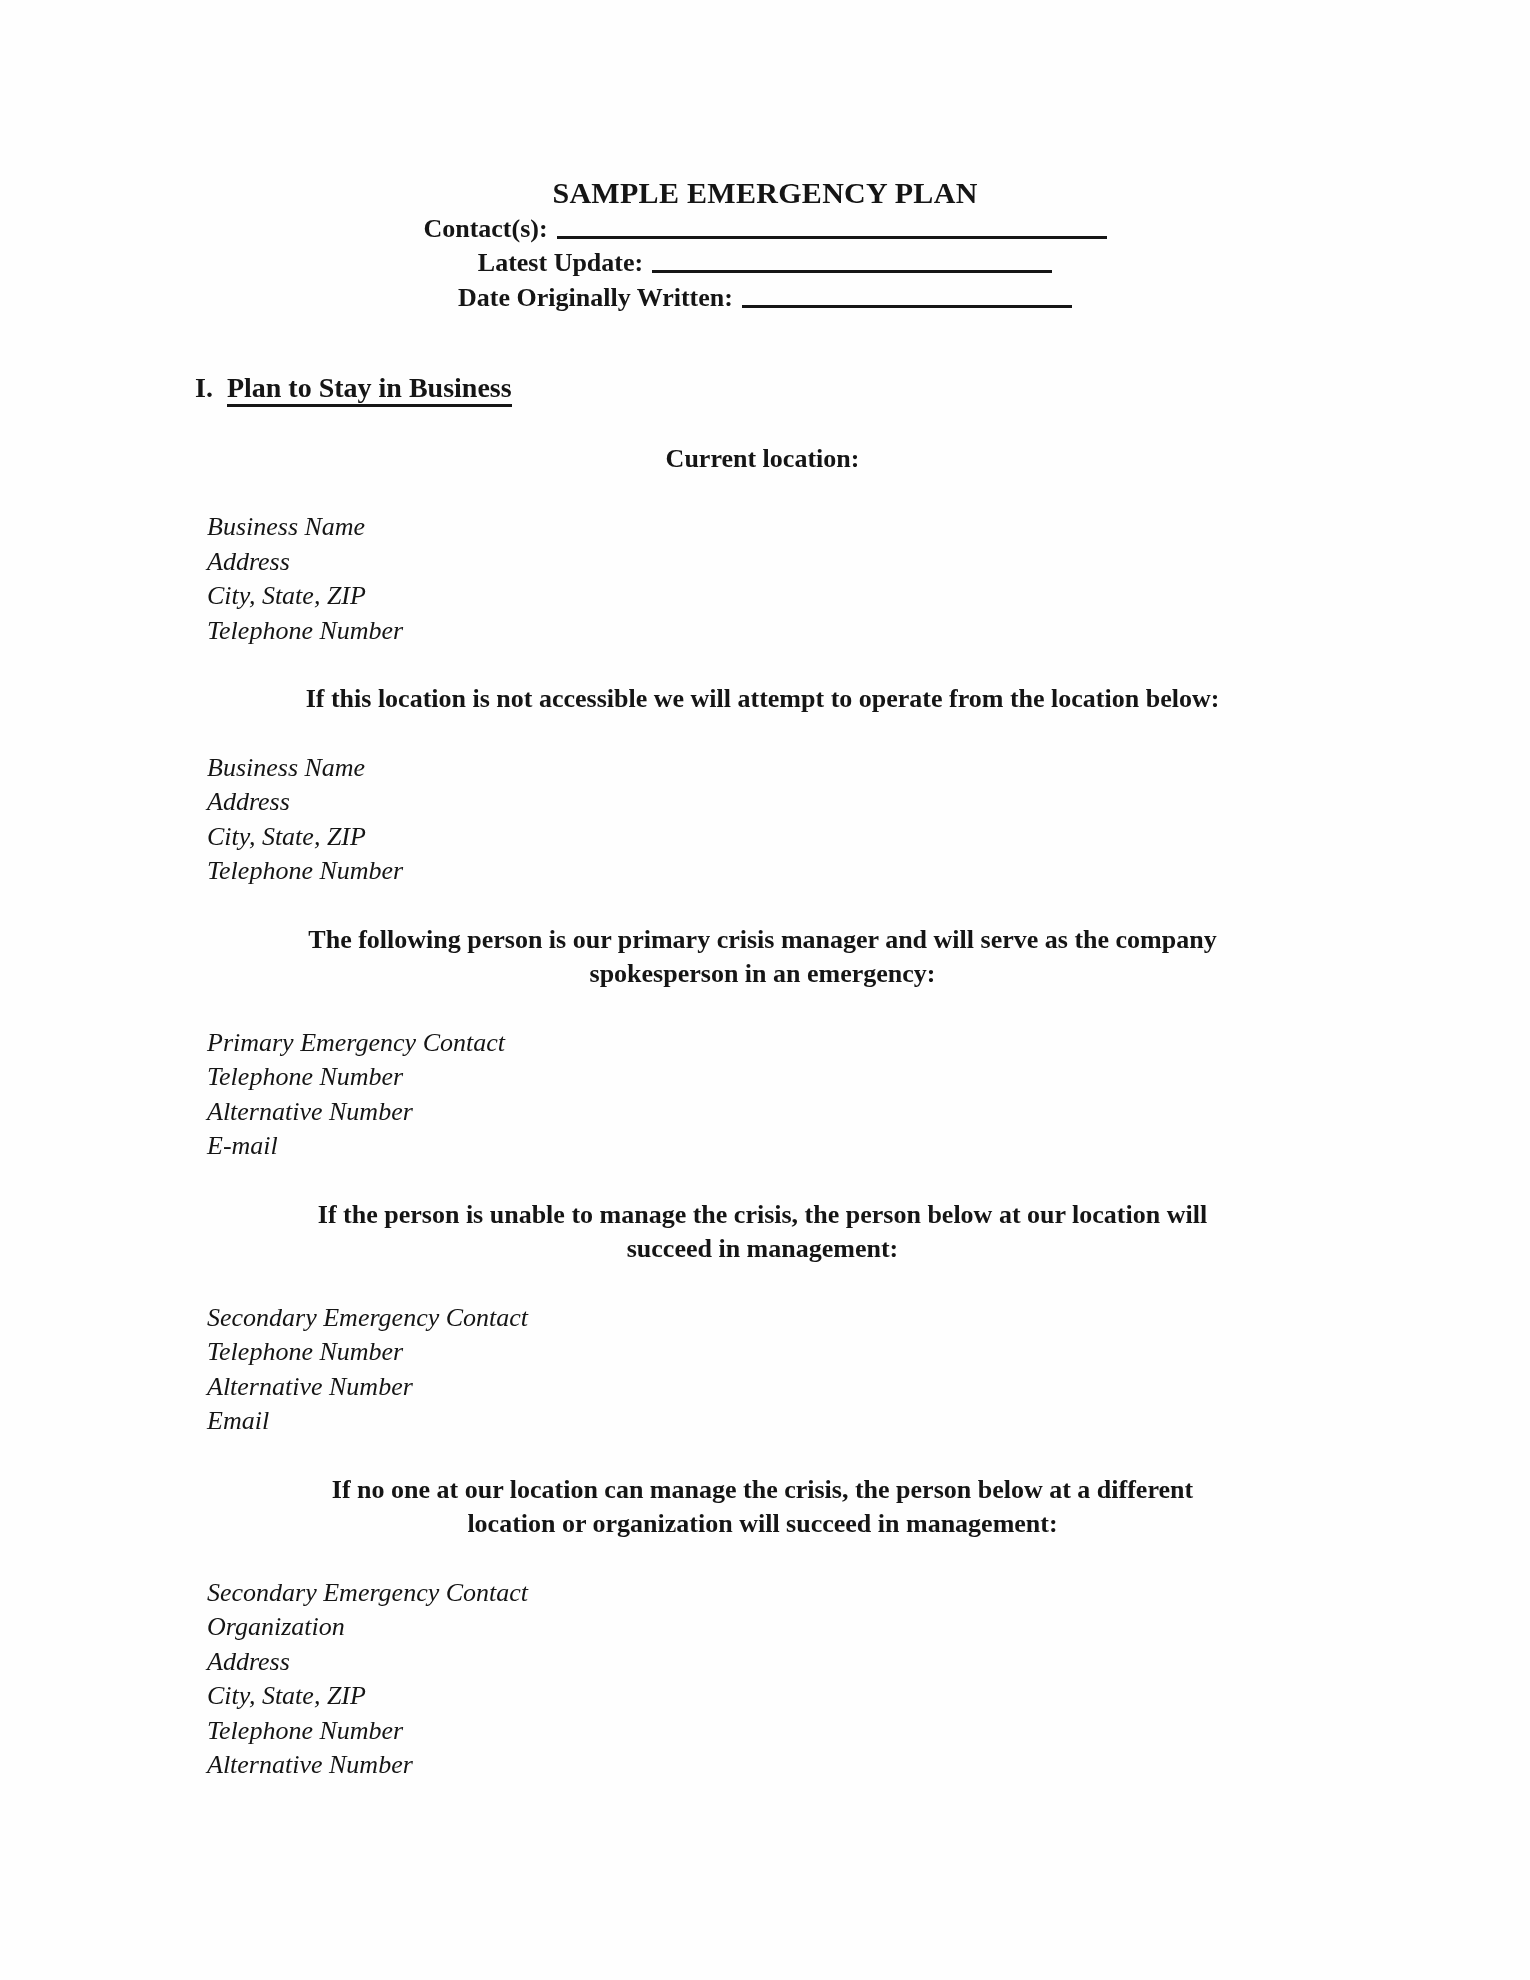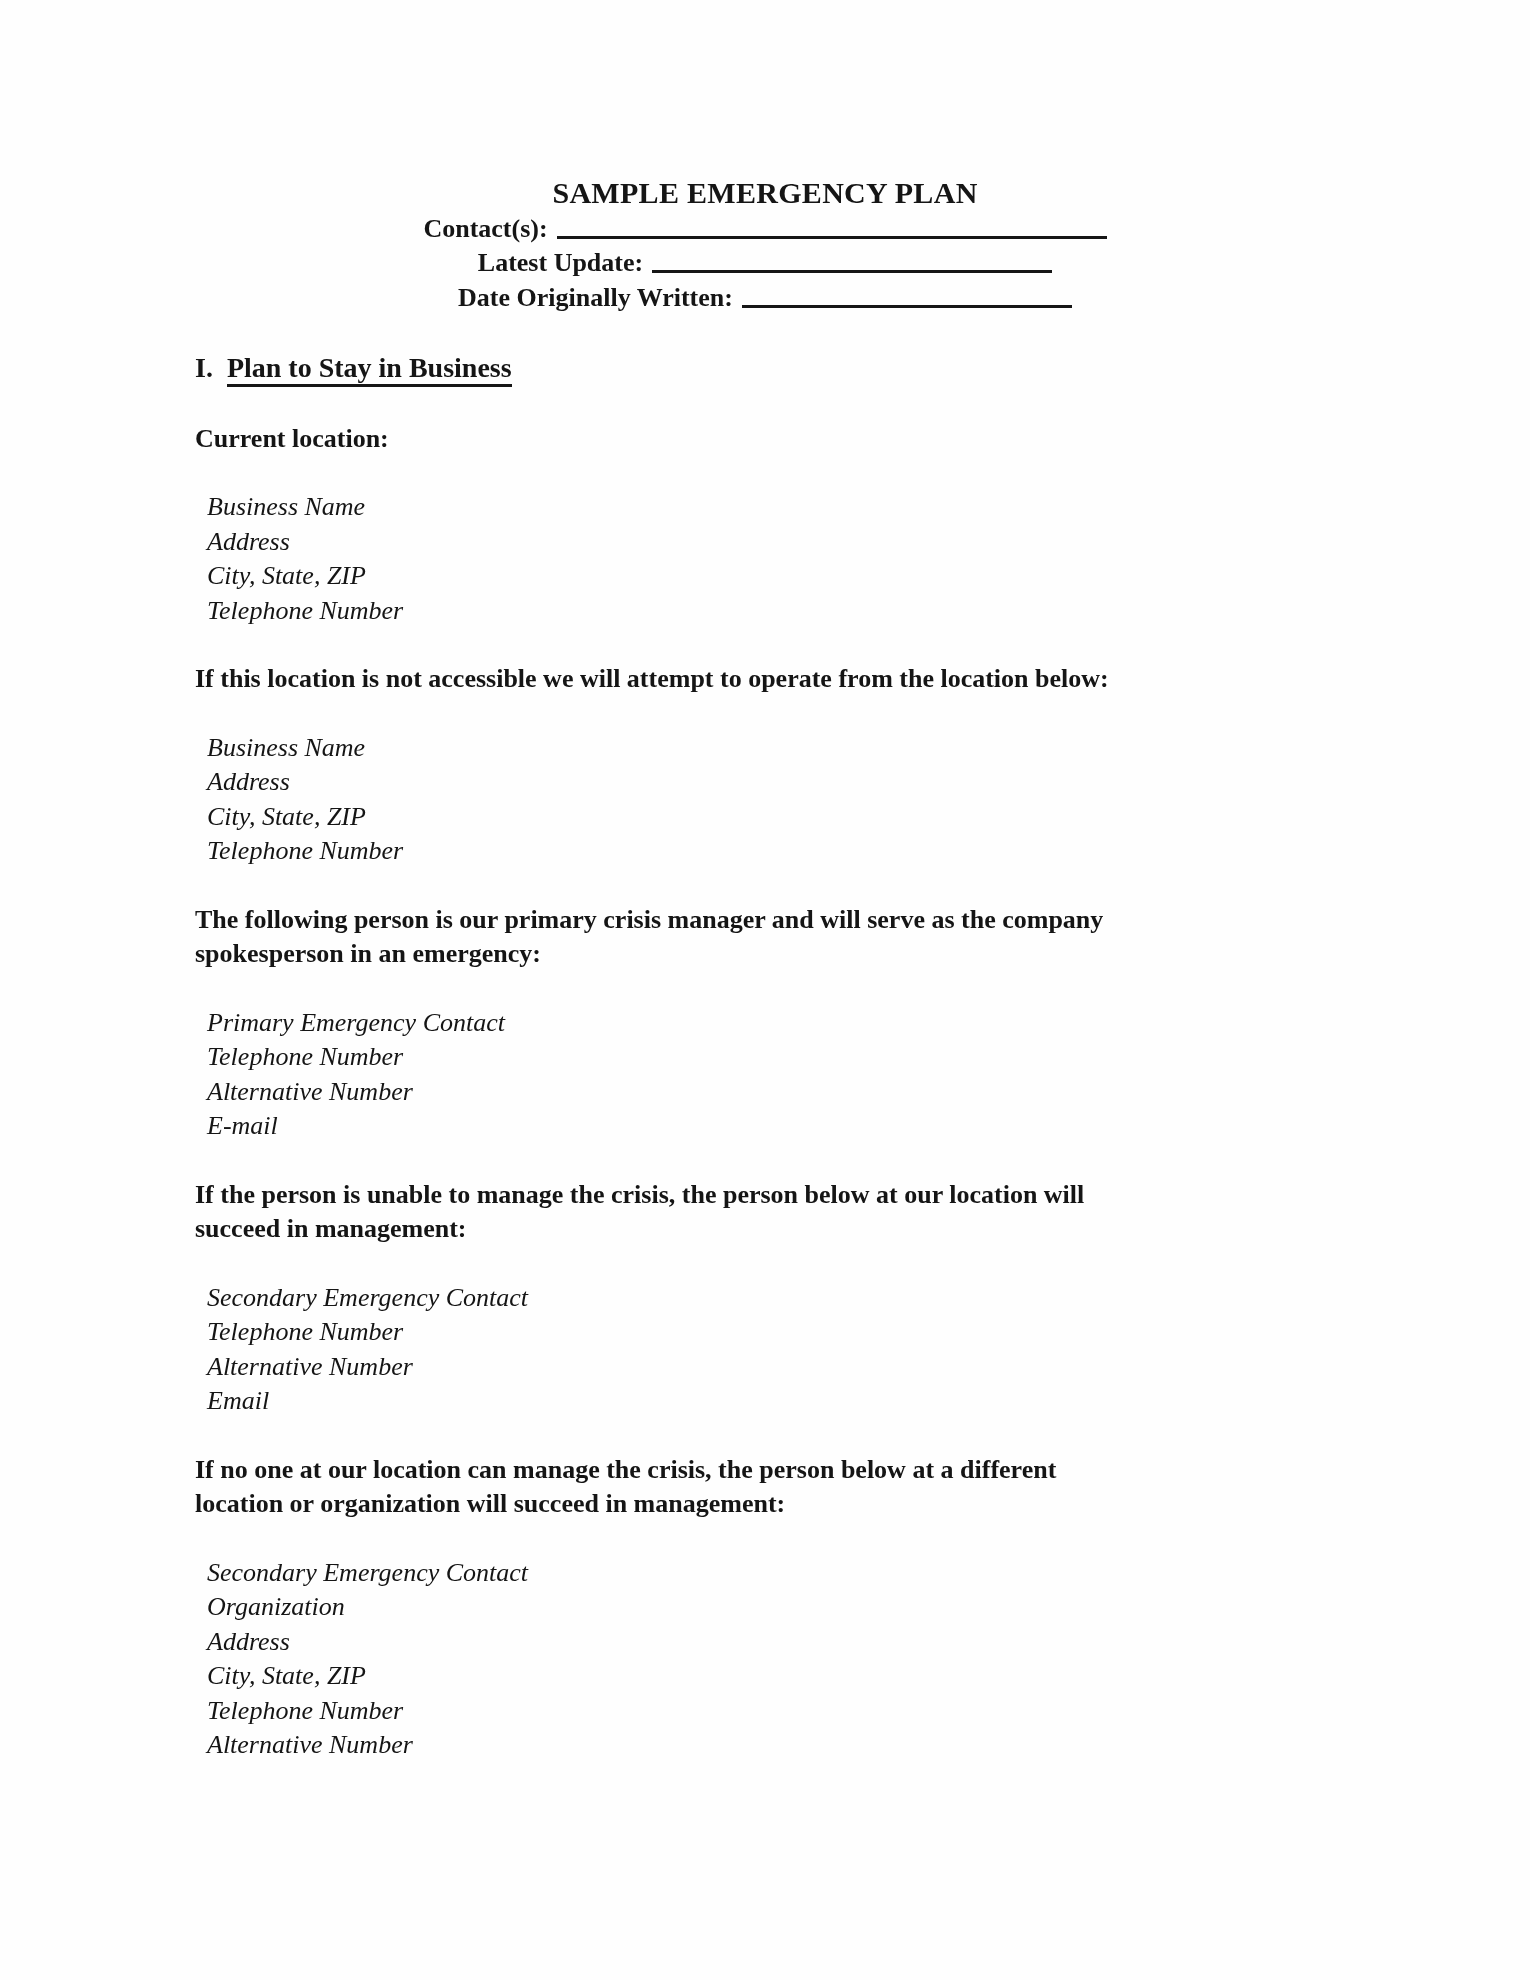--- a/index.html
+++ b/index.html
@@ -44,33 +44,34 @@
   .blank-date{width:330px;}
   .blank-update{width:400px;}
   
   .doc-body{
     margin-left:195px;
     width:1135px;
     font-size:26px;
     line-height:34.5px;
   }
   .section-heading{
-    margin-top:36px;
+    margin-top:56px;
     font-size:28px;
     font-weight:bold;
   }
   .section-numeral{margin-right:14px;}
   .section-title{
     border-bottom:3px solid #161616;
     padding-bottom:1px;
   }
   .block-heading{
     margin:34px 0 0 0;
     font-weight:bold;
     white-space:pre-line;
+    text-align:center;
   }
   .block-heading.first{margin-top:36px;}
   .item-list{
     list-style:none;
     margin:34px 0 0 12px;
     padding:0;
     font-style:italic;
   }
   .item-list li{margin:0;padding:0;}
 </style>

